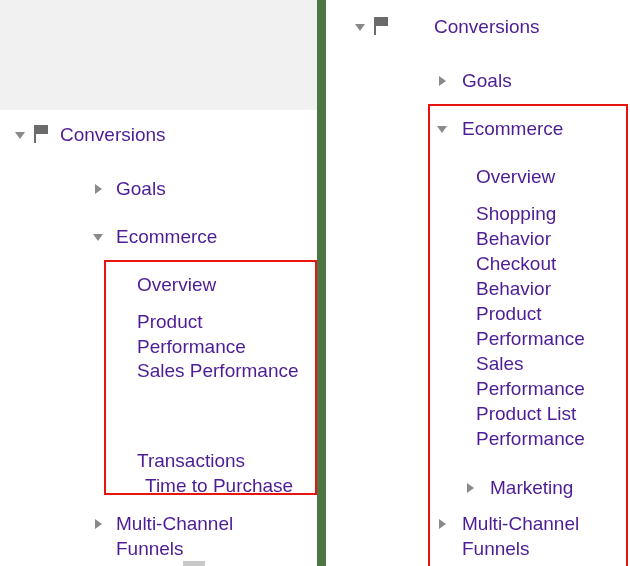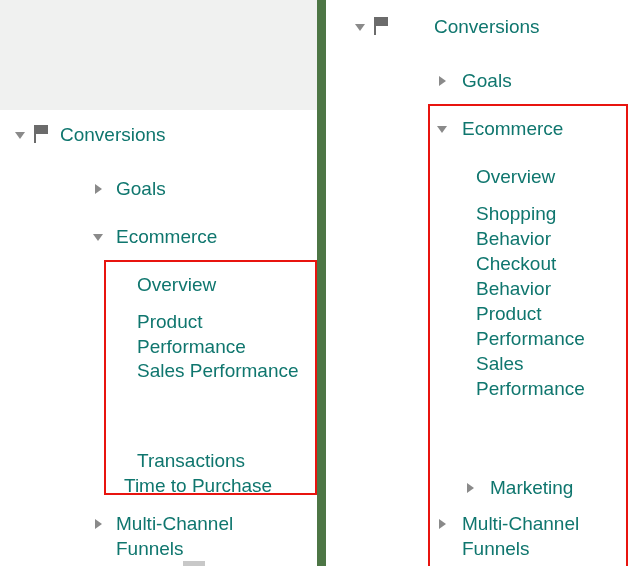--- a/index.html
+++ b/index.html
@@ -69,21 +69,21 @@
     width: 284px;
     height: 566px;
     background: #ffffff;
   }
 
   
   .row {
     position: absolute;
     display: flex;
     align-items: flex-start;
-    color: #0f766e;
+    color: #4c1d95;
     font-size: 19px;
     line-height: 25px;
     white-space: pre-line;
   }
   .arrow-box {
     width: 16px;
     min-width: 16px;
     height: 25px;
     position: relative;
   }
@@ -177,21 +177,21 @@
     </div>
 
     <div class="row" style="left:137px; top:358px; width:172px;">
       <span class="label">Sales Performance</span>
     </div>
 
     <div class="row" style="left:137px; top:448px; width:180px;">
       <span class="label">Transactions</span>
     </div>
 
-    <div class="row" style="left:124px; top:473px; width:180px;align-items:center;">
+    <div class="row" style="left:145px; top:473px; width:180px;align-items:center;">
       <span class="label">Time to Purchase</span>
     </div>
 
     <div class="row" style="left:92px; top:511px; width:190px;">
       <span class="arrow-box"><i class="tri-right"></i></span>
       <span class="label" style="margin-left:8px; width:160px;">Multi-Channel Funnels</span>
     </div>
 
     <div class="redbox" style="left:104px; top:260px; width:213px; height:235px;"></div>
 
@@ -231,20 +231,23 @@
     </div>
 
     <div class="row" style="left:130px; top:301px; width:150px;">
       <span class="label">Product Performance</span>
     </div>
 
     <div class="row" style="left:130px; top:351px; width:148px;">
       <span class="label">Sales Performance</span>
     </div>
 
+    <div class="row" style="left:130px; top:401px; width:150px;">
+      <span class="label">Product List Performance</span>
+    </div>
 
     <div class="row" style="left:118px; top:475px;justify-content:space-between;">
       <span class="arrow-box"><i class="tri-right"></i></span>
       <span class="label" style="margin-left:10px;">Marketing</span>
     </div>
 
     <div class="row" style="left:90px; top:511px; width:190px;">
       <span class="arrow-box"><i class="tri-right"></i></span>
       <span class="label" style="margin-left:10px; width:160px;">Multi-Channel Funnels</span>
     </div>

